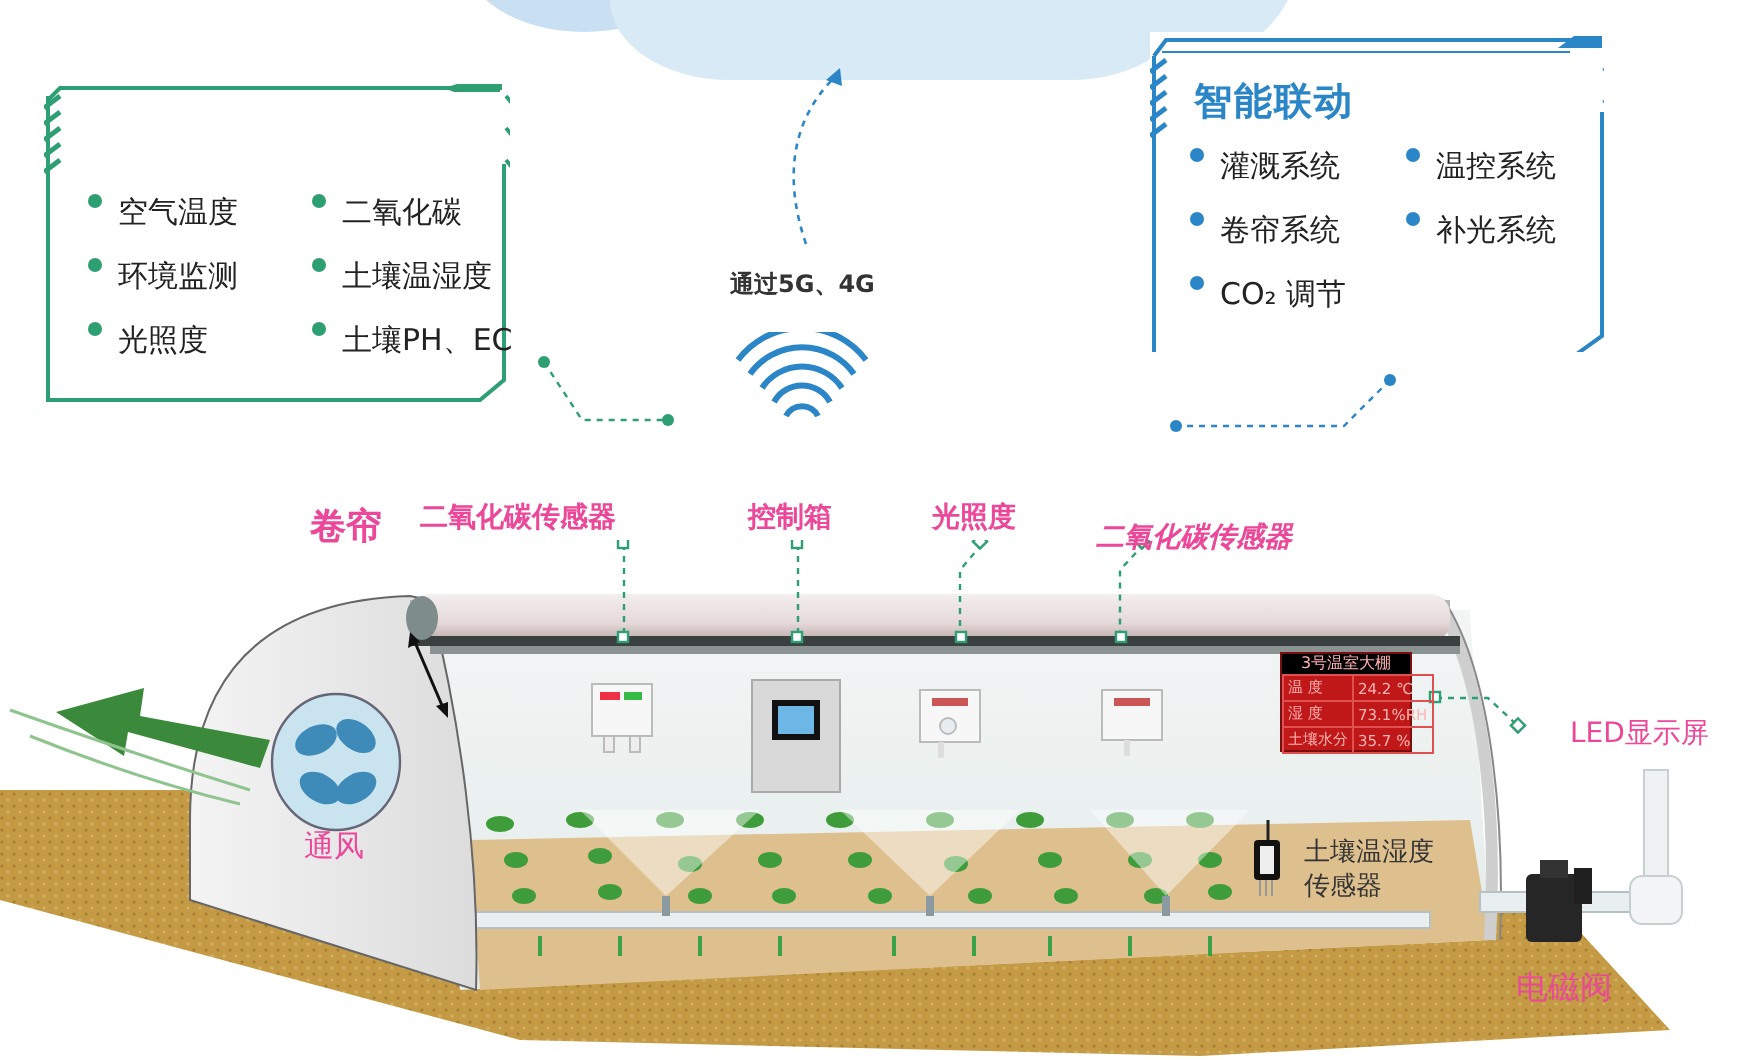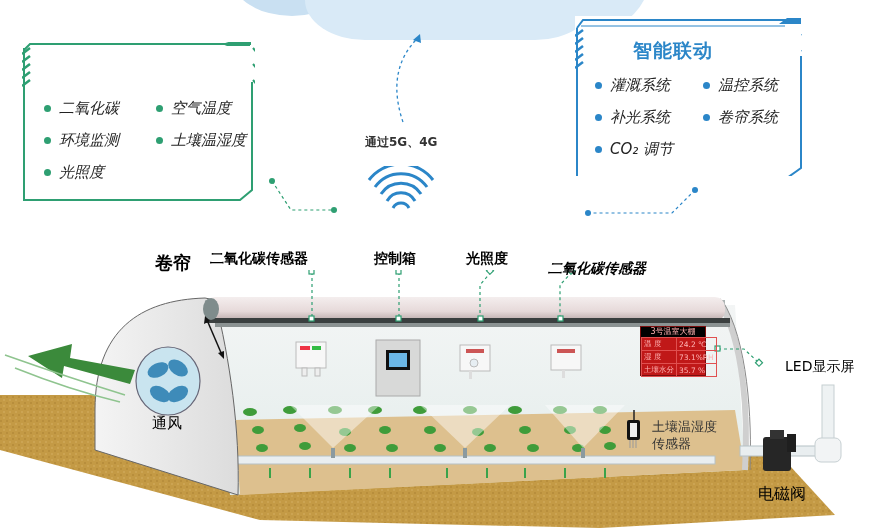--- a/index.html
+++ b/index.html
@@ -11,37 +11,37 @@
   
   .cloud-back { left: 232px; top: -60px; width: 120px; height: 76px; border-radius: 50%; background: #c9e0f2; }
   .cloud-main { left: 305px; top: -40px; width: 290px; height: 80px; border-radius: 0 0 60px 60px / 0 0 40px 40px; background: #d9eaf7; }
   .cloud-right { left: 540px; top: -80px; width: 110px; height: 110px; border-radius: 50%; background: #d9eaf7; }
 
   
   .panel { position: absolute; background: #fff; }
   .panel .frame { position:absolute; inset:0; }
   .panel-title { position: absolute; font-weight: bold; font-size: 19px; letter-spacing: 1px; }
   .panel ul { position: absolute; list-style: none; display: grid; grid-template-columns: 112px 120px; row-gap: 10px; font-size: 15px; color: #222; }
-  .panel li { display: flex; align-items: center; white-space: nowrap; height: 22px; font-style: italic; }
+  .panel li { display: flex; align-items: flex-start; white-space: nowrap; height: 22px; }
   .panel li .dot { width: 7px; height: 7px; border-radius: 50%; margin-right: 8px; flex: none; }
 
   .env { left: 22px; top: 42px; width: 233px; height: 160px; }
   .env .panel-title { left: 20px; top: 20px; color: #2e9f72; }
   .env ul { left: 22px; top: 55px; }
   .env .dot { background: #2e9f72; }
 
   .smart { left: 575px; top: 16px; width: 227px; height: 160px; }
-  .smart .panel-title { left: 22px; top: 22px; color: #2b86c8; margin-left: 36px; }
+  .smart .panel-title { left: 22px; top: 22px; color: #2b86c8; }
   .smart ul { left: 20px; top: 58px; grid-template-columns: 108px 110px; }
   .smart .dot { background: #2b86c8; }
 
   .net-label { left: 365px; top: 134px; font-size: 12px; font-weight: bold; color: #333; }
 
   
-  .gh-label { position: absolute; font-size: 14px; font-weight: bold; color: #000000; white-space: nowrap; }
+  .gh-label { position: absolute; font-size: 14px; font-weight: bold; color: #ec4899; white-space: nowrap; }
   .gh-label.big { font-size: 18px; }
   .small-label { position:absolute; font-size: 13px; color:#333; line-height: 17px; }
   .house { left: 0; top: 270px; width: 877px; height: 260px; }
 
   .led { left: 640px; top: 326px; width: 66px; height: 50px; background: #c01818; border: 1px solid #7a0d0d; }
   .led .led-title { display:block; text-align:center; font-size: 8px; color:#ffb0b0; height: 10px; line-height:10px; background:#000000; }
   .led table { width:100%; border-collapse: collapse; font-size: 7.5px; color:#ffb4b4; }
   .led td { border: 1px solid #e05050; height: 13px; padding: 0 2px; white-space: nowrap; }
 </style>
 </head>
@@ -80,37 +80,41 @@
   <svg class="frame" width="233" height="160" viewBox="0 0 233 160">
     <path d="M2 8 L8 2 L206 2 L220 -1 L228 -1 L228 3" fill="none" stroke="#2e9f72" stroke-width="2"></path>
     <polygon points="200,2 213,-2 228,-2 228,4 205,4" fill="#2e9f72"></polygon>
     <path d="M2 6 L2 158 L218 158 L230 148 L230 40" fill="none" stroke="#2e9f72" stroke-width="2"></path>
     <path d="M0 12 L8 6 M0 20 L8 14 M0 28 L8 22 M0 36 L8 30 M0 44 L8 38" stroke="#2e9f72" stroke-width="2.5"></path>
     <path d="M231 6 L236 12 M231 22 L236 28 M231 38 L236 44" stroke="#2e9f72" stroke-width="2"></path>
   </svg>
   <ul>
     <li>
         <span class="dot"></span>
+        <span>空气温度</span>
+      </li>
+    <li>
+        <span class="dot"></span>
         <span>二氧化碳</span>
       </li>
     <li>
         <span class="dot"></span>
-        <span>空气温度</span>
-      </li>
-    <li>
-        <span class="dot"></span>
         <span>环境监测</span>
       </li>
     <li>
         <span class="dot"></span>
         <span>土壤温湿度</span>
       </li>
     <li>
         <span class="dot"></span>
         <span>光照度</span>
+      </li>
+    <li>
+        <span class="dot"></span>
+        <span>土壤PH、EC</span>
       </li>
   </ul>
 </div>
 
 <div class="panel smart">
   <svg class="frame" width="227" height="160" viewBox="0 0 227 160">
     <polygon points="212,2 226,2 226,8 204,8" fill="#2b86c8"></polygon>
     <path d="M2 12 L8 4 L226 4" fill="none" stroke="#2b86c8" stroke-width="2"></path>
     <path d="M6 10 L210 10" stroke="#2b86c8" stroke-width="1"></path>
     <path d="M2 12 L2 162 L212 162 L226 152 L226 40" fill="none" stroke="#2b86c8" stroke-width="2"></path>
@@ -122,25 +126,25 @@
     <li>
         <span class="dot"></span>
         <span>灌溉系统</span>
       </li>
     <li>
         <span class="dot"></span>
         <span>温控系统</span>
       </li>
     <li>
         <span class="dot"></span>
+        <span>卷帘系统</span>
+      </li>
+    <li>
+        <span class="dot"></span>
         <span>补光系统</span>
-      </li>
-    <li>
-        <span class="dot"></span>
-        <span>卷帘系统</span>
       </li>
     <li>
         <span class="dot"></span>
         <span>CO₂ 调节</span>
       </li>
   </ul>
 </div>
 
 <svg class="abs house" width="877" height="260" viewBox="0 270 877 260">
   <defs>

